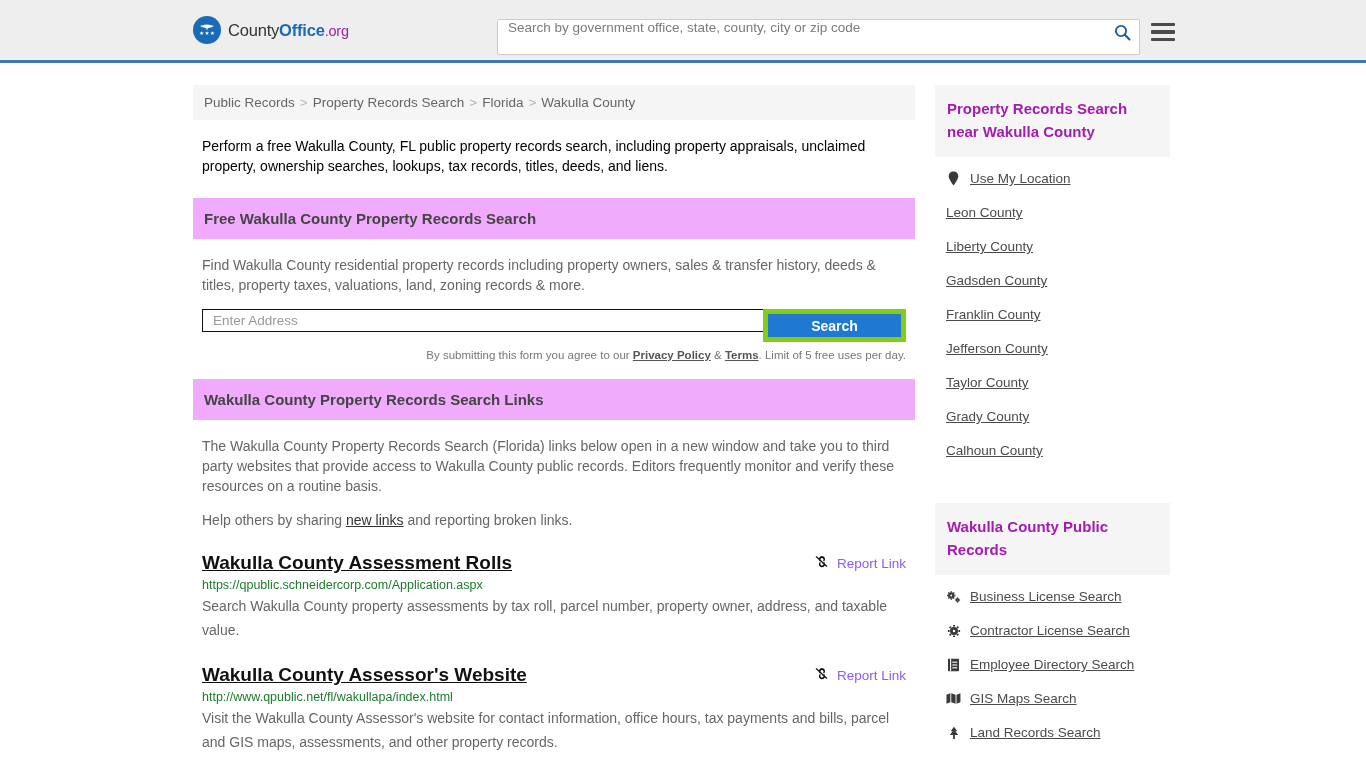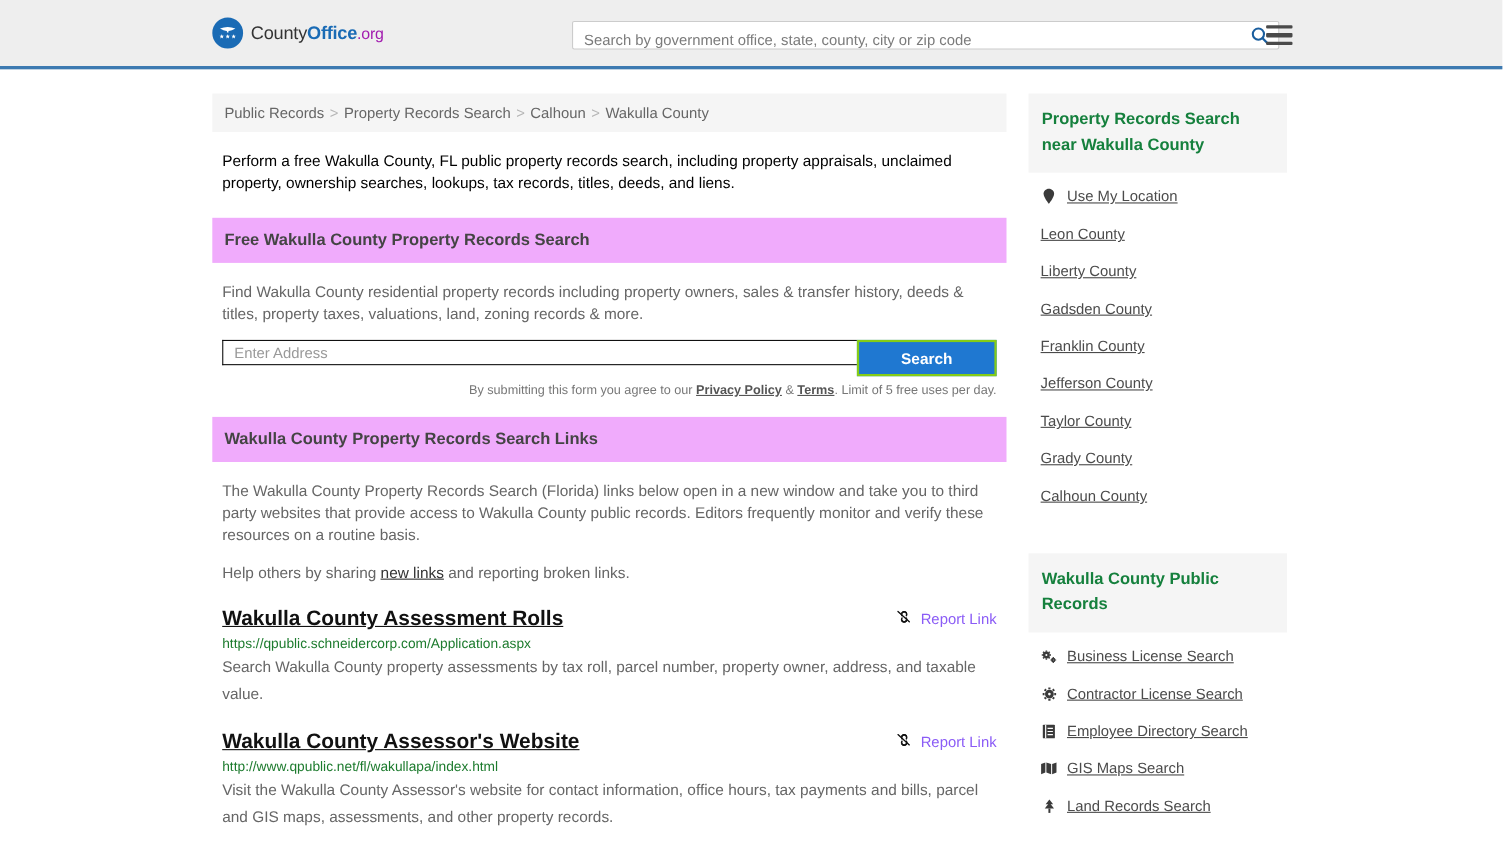--- a/index.html
+++ b/index.html
@@ -46,26 +46,26 @@
     letter-spacing: -0.2px;
     color: #333333;
     white-space: nowrap;
   }
   .logo-text .b { color: #1a6bb5; font-weight: bold; }
   .logo-text .n { font-weight: normal; }
   .logo-text .o { color: #a21caf; font-size: 14.5px; }
 
   .search-shell {
     position: absolute;
-    left: 520px;
+    left: 497px;
     top: 19px;
     width: 643px;
-    height: 26px;
-    display: flex;
-    align-items: flex-end;
+    height: 36px;
+    display: flex;
+    align-items: flex-start;
     background: #ffffff;
     border: 1px solid #cccccc;
     border-radius: 2px;
   }
   .search-shell input {
     flex: 1;
     border: none;
     outline: none;
     background: transparent;
     font-family: "Liberation Sans", sans-serif;
@@ -172,24 +172,24 @@
     border-right: none;
     padding: 0 10px;
     font-family: "Liberation Sans", sans-serif;
     font-size: 13.5px;
     color: #333;
     outline: none;
     background: #fff;
   }
   .addr-input::placeholder { color: #999999; }
   .search-btn {
-    width: 127px;
+    width: 143px;
     height: 33px;
     background: #1f78d1;
-    border: 2px solid #84cc16;
+    border: 5px solid #84cc16;
     color: #ffffff;
     font-family: "Liberation Sans", sans-serif;
     font-size: 14px;
     font-weight: bold;
     cursor: pointer;
   }
   .fine-print {
     text-align: right;
     font-size: 11.5px;
     color: #777777;
@@ -234,21 +234,21 @@
     color: #666666;
     margin-top: 2px;
   }
 
   
   .side-head {
     background: #f5f5f5;
     padding: 12px 12px 14px 12px;
     font-size: 15px;
     font-weight: bold;
-    color: #15803d;
+    color: #a21caf;
     line-height: 23px;
   }
   .side-list { padding: 14px 0 4px 11px; }
   .side-item {
     display: flex;
     align-items: center;
     gap: 9px;
     margin-bottom: 19px;
     font-size: 13.5px;
   }
@@ -302,21 +302,21 @@
     <span></span>
   </div>
 </div>
 
 <div class="page">
 
   <div class="main-col">
 
 
     <div class="breadcrumb">
-      <a href="#">Public Records</a><span class="sep">&gt;</span><a href="#">Property Records Search</a><span class="sep">&gt;</span><a href="#">Calhoun</a><span class="sep">&gt;</span><span class="current">Wakulla County</span>
+      <a href="#">Public Records</a><span class="sep">&gt;</span><a href="#">Property Records Search</a><span class="sep">&gt;</span><a href="#">Florida</a><span class="sep">&gt;</span><span class="current">Wakulla County</span>
     </div>
 
     <div class="intro">Perform a free Wakulla County, FL public property records search, including property appraisals, unclaimed property, ownership searches, lookups, tax records, titles, deeds, and liens.</div>
 
     <div class="sec-head">Free Wakulla County Property Records Search</div>
 
     <div class="body-text">Find Wakulla County residential property records including property owners, sales &amp; transfer history, deeds &amp; titles, property taxes, valuations, land, zoning records &amp; more.</div>
 
     <div class="form-row">
       <input class="addr-input" type="text" placeholder="Enter Address" style="">

